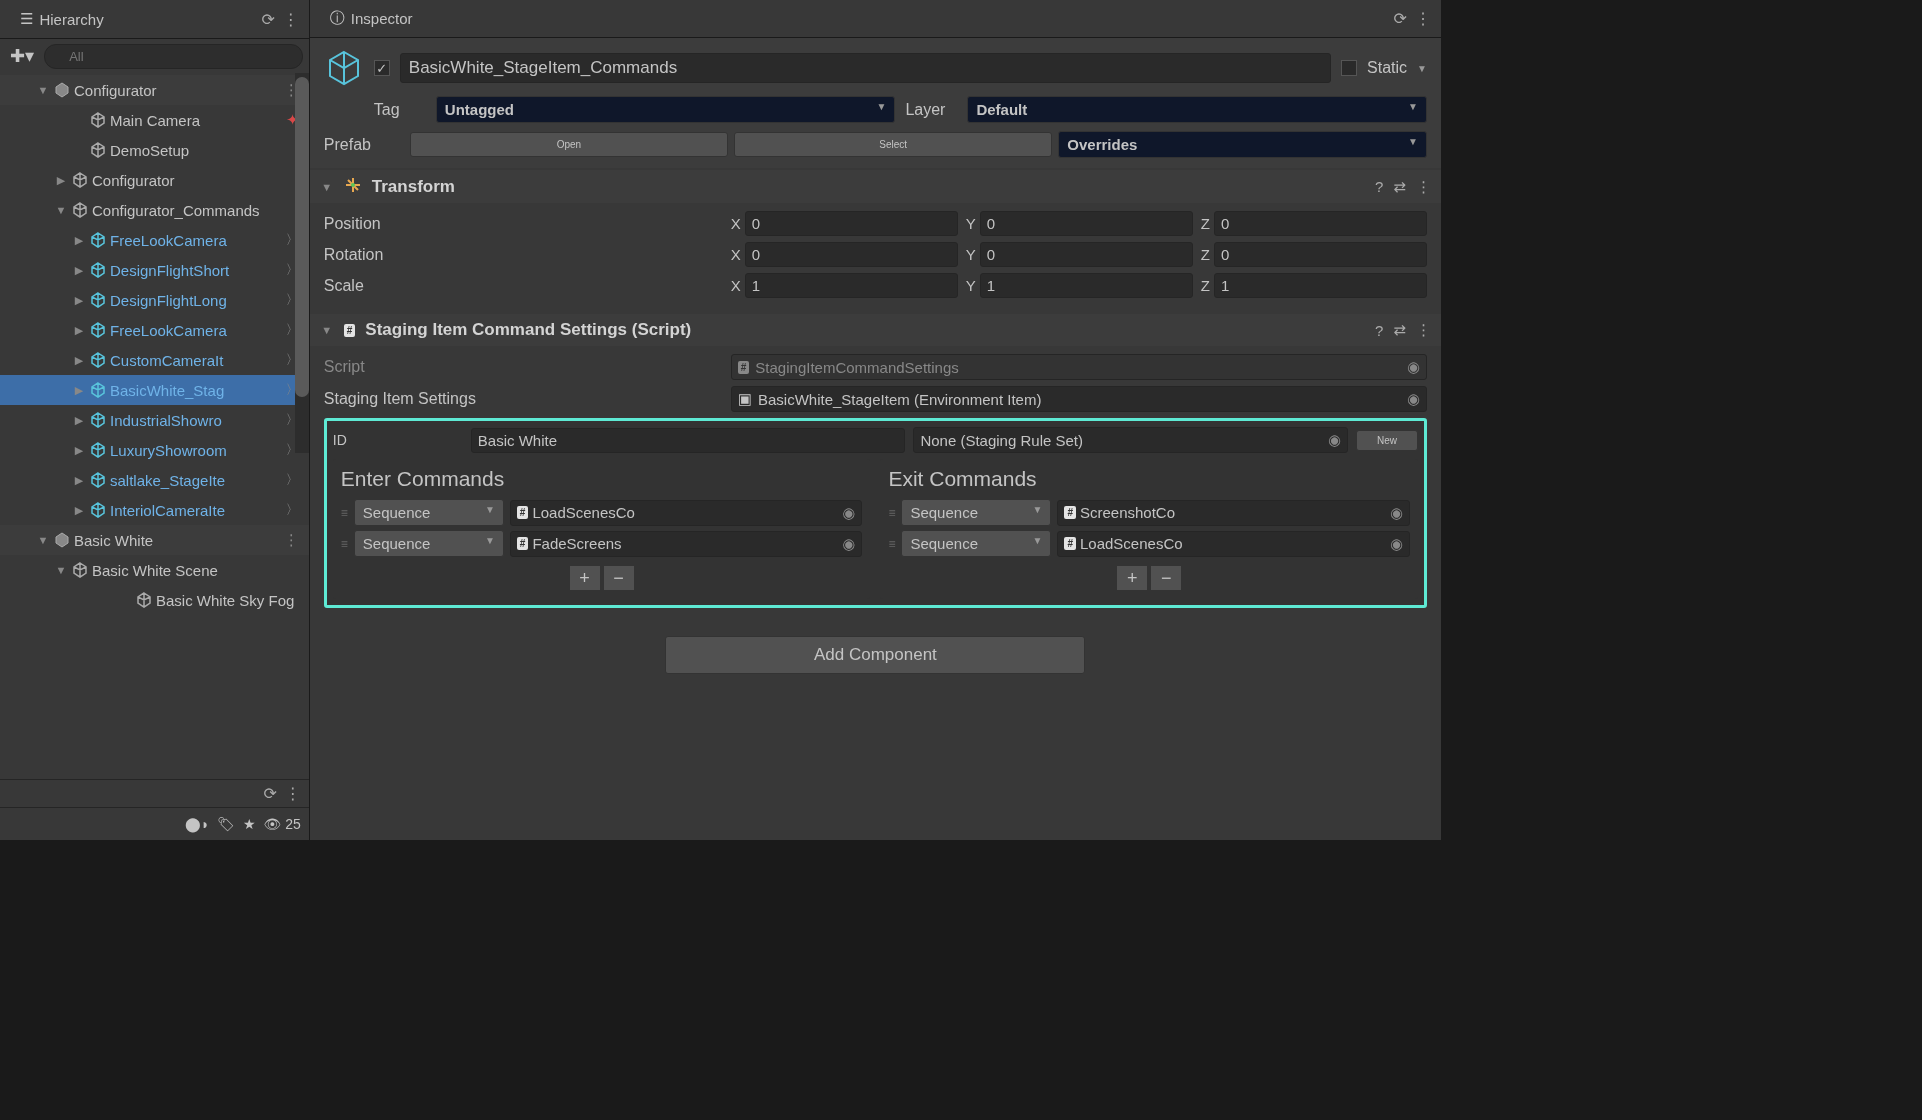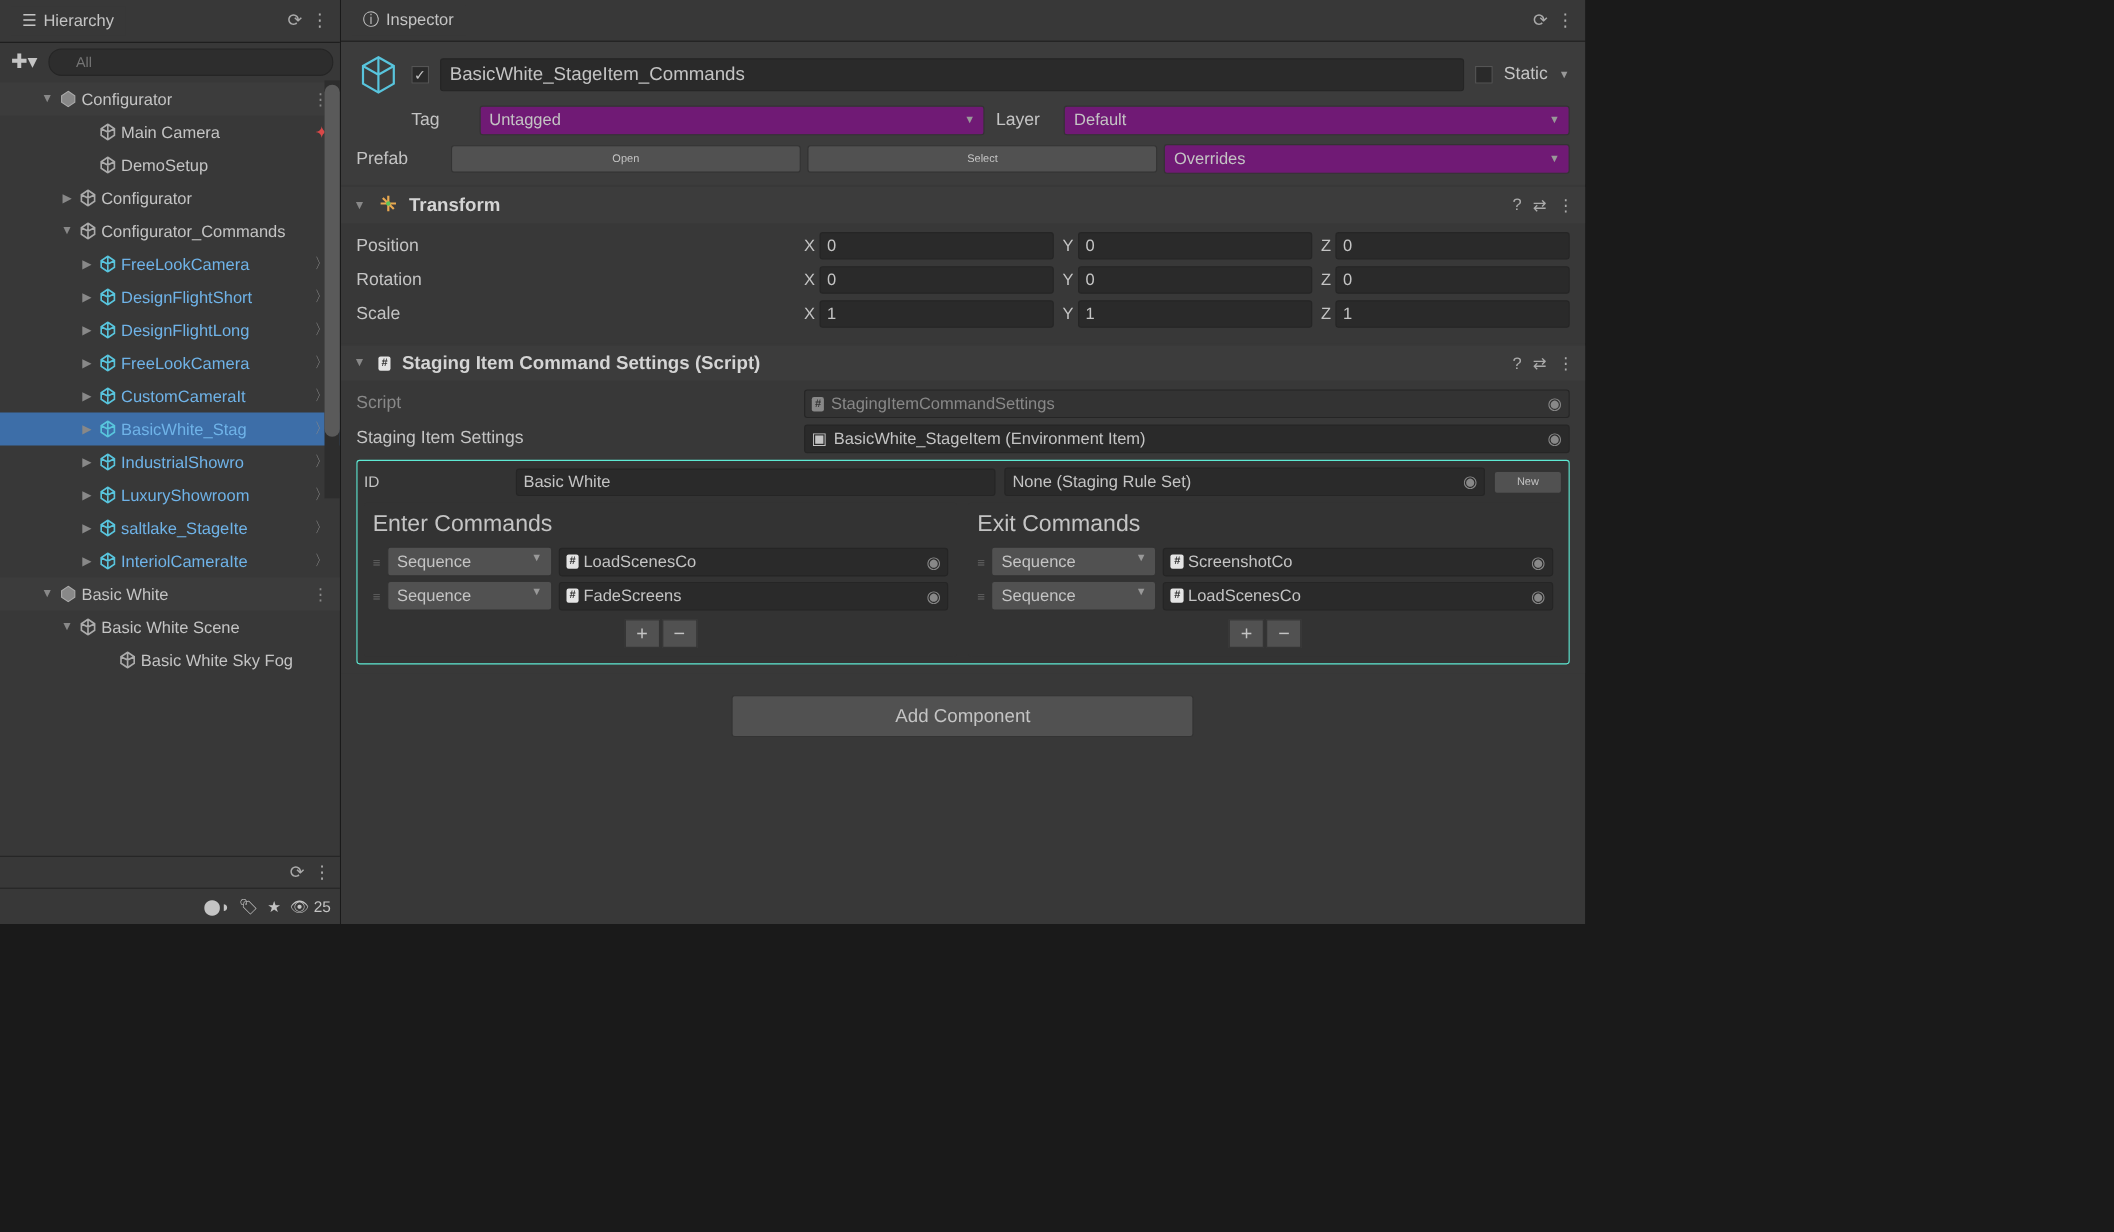--- a/index.html
+++ b/index.html
@@ -41,42 +41,42 @@
 .insp-tab { display: flex; align-items: center; gap: 6px; padding: 4px 10px; background: #383838; font-size: 15px; }
 
 .object-header { padding: 10px 14px; background: #3c3c3c; }
 .obj-row1 { display: flex; align-items: center; gap: 10px; }
 .big-cube { width: 40px; height: 40px; }
 .checkbox { width: 16px; height: 16px; background: #2a2a2a; border: 1px solid #555; cursor: pointer; display: inline-flex; align-items: center; justify-content: center; font-size: 13px; }
 .name-input { flex: 1; background: #2a2a2a; border: 1px solid #252525; padding: 4px 8px; color: #c4c4c4; font-size: 17px; border-radius: 3px; }
 .static-label { color: #c4c4c4; font-size: 16px; }
 .obj-row2 { display: flex; align-items: center; gap: 10px; margin-top: 8px; margin-left: 50px; }
 .field-label { color: #c4c4c4; font-size: 16px; width: 52px; }
-.dropdown { flex: 1; background: #701a75; border: 1px solid #333; padding: 4px 8px; color: #c4c4c4; font-size: 15px; border-radius: 3px; display: flex; align-items: center; justify-content: space-between; cursor: pointer; }
+.dropdown { flex: 1; background: #0f172a; border: 1px solid #333; padding: 4px 8px; color: #c4c4c4; font-size: 15px; border-radius: 3px; display: flex; justify-content: space-between; cursor: pointer; font-weight: bold; }
 .dropdown-arrow { font-size: 10px; color: #999; }
 .obj-row3 { display: flex; align-items: center; gap: 6px; margin-top: 8px; }
 .btn { background: #515151; border: 1px solid #333; padding: 6px 12px; color: #c4c4c4; font-size: 10px; border-radius: 3px; cursor: pointer; text-align: center; }
 .btn-wide { flex: 1; }
 
 .component { margin-top: 2px; background: #383838; }
 .comp-header { background: #3c3c3c; display: flex; align-items: center; padding: 6px 10px; gap: 10px; cursor: pointer; }
 .comp-title { font-size: 17px; font-weight: bold; color: #d4d4d4; flex: 1; }
 .comp-icons { display: flex; gap: 10px; align-items: center; color: #aaa; font-size: 15px; }
 .comp-body { padding: 8px 14px; }
 .prop-row { display: flex; align-items: center; margin-bottom: 6px; gap: 27px; }
 .prop-label { width: 380px; color: #c4c4c4; font-size: 16px; }
 .xyz { flex: 1; display: flex; gap: 8px; align-items: center; }
 .xyz-field { display: flex; align-items: center; gap: 4px; flex: 1; }
 .xyz-label { color: #c4c4c4; font-size: 15px; }
 .num-input { flex: 1; background: #2a2a2a; border: 1px solid #252525; padding: 3px 6px; color: #c4c4c4; border-radius: 3px; font-size: 15px; }
 .obj-field { flex: 1; background: #2a2a2a; border: 1px solid #252525; padding: 3px 6px; color: #c4c4c4; border-radius: 3px; display: flex; align-items: center; gap: 6px; font-size: 15px; }
 .obj-field.disabled { background: #333; color: #888; }
 .obj-picker { margin-left: auto; color: #888; cursor: pointer; }
 
-.nested-box { background: #333; border: 1px solid #5eead4; border-radius: 3px; padding: 6px; margin-top: 4px; }
+.nested-box { background: #333; border: 3px solid #5eead4; border-radius: 3px; padding: 6px; margin-top: 4px; }
 .nested-row { display: flex; align-items: center; gap: 8px; margin-bottom: 4px; }
 .nested-label { width: 130px; }
 .commands-cols { display: flex; gap: 10px; margin-top: 6px; }
 .cmd-col { flex: 1; background: #333; padding: 8px; border-radius: 3px; }
 .cmd-title { font-size: 21px; margin-bottom: 8px; color: #c4c4c4; }
 .cmd-row { display: flex; align-items: center; gap: 6px; margin-bottom: 4px; }
 .drag-handle { color: #666; cursor: grab; font-size: 12px; }
 .seq-dropdown { background: #515151; border: 1px solid #333; padding: 4px 8px; color: #c4c4c4; border-radius: 3px; display: flex; justify-content: space-between; width: 150px; cursor: pointer; font-size: 15px; }
 .cmd-obj { flex: 1; background: #2a2a2a; border: 1px solid #252525; padding: 3px 6px; color: #c4c4c4; border-radius: 3px; display: flex; align-items: center; gap: 4px; font-size: 15px; overflow: hidden; white-space: nowrap; }
 .cmd-btns { display: flex; justify-content: center; gap: 2px; margin-top: 8px; }
@@ -331,21 +331,21 @@
               <path d="M8 1 L14 5 L14 11 L8 15 L2 11 L2 5 Z M8 1 L8 15 M2 5 L8 8 L14 5" fill="none" stroke="#aaa" stroke-width="1.5"></path>
             </svg>
           </span>
     <span class="normal-text">Basic White Scene</span>
     <span class="item-right">
       
       
       
     </span>
         </div>
-        <div class="tree-item" style="padding-left: 90px;">
+        <div class="tree-item" style="padding-left: 118px;">
           <span class="foldout"></span>
     <span class="cube-icon">
             <svg viewBox="0 0 16 16">
               <path d="M8 1 L14 5 L14 11 L8 15 L2 11 L2 5 Z M8 1 L8 15 M2 5 L8 8 L14 5" fill="none" stroke="#aaa" stroke-width="1.5"></path>
             </svg>
           </span>
     <span class="normal-text">Basic White Sky Fog</span>
     <span class="item-right">
       
       

